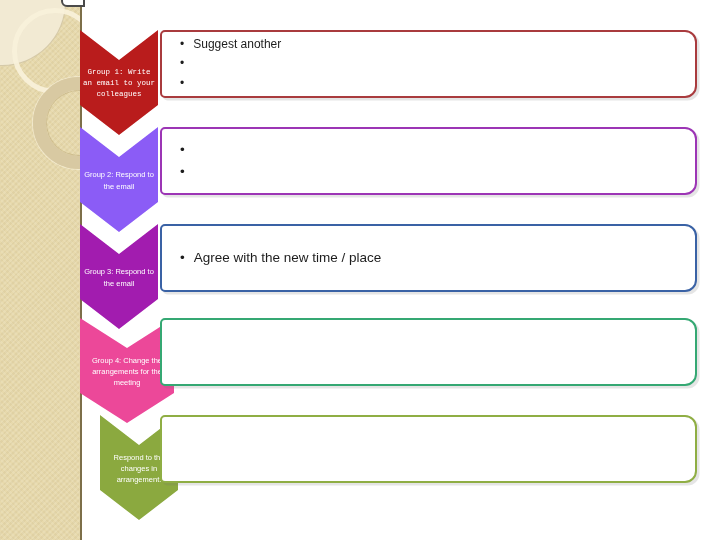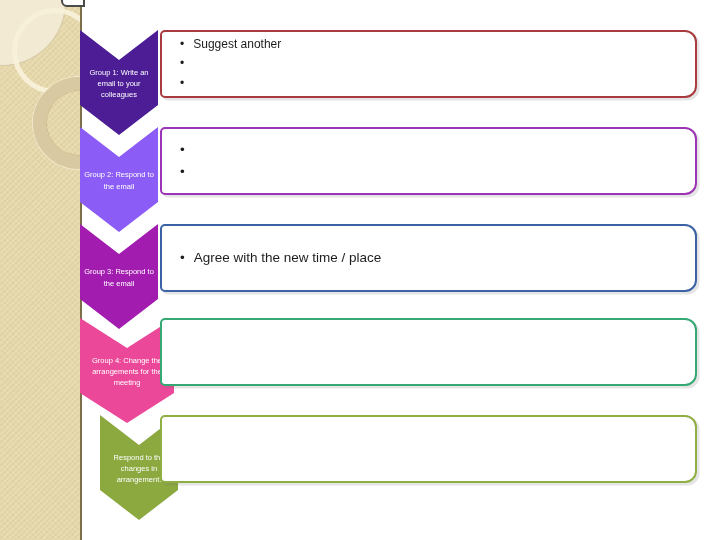--- a/index.html
+++ b/index.html
@@ -66,21 +66,21 @@
 <div id="slide">
 
   <div id="sidebar">
     <div class="quarter-disc"></div>
     <div class="cream-ring"></div>
     <div class="big-ring"></div>
   </div>
   <div class="corner-ornament"></div>
 
   <div class="row sm" style="top:30px;height:105px;">
-    <div class="chevron" style="background: #4c1d95;">
+    <div class="chevron" style="background: #b91c1c; font-family: Liberation Mono, monospace;">
       <div class="chevron-label">Group 1: Write an email to your colleagues</div>
     </div>
     <div class="box" style="border-color: rgb(169, 59, 62);">
       <ul class="bullets">
         <li>
             <span class="dot">•</span>
             <span>Suggest another</span>
           </li>
         <li>
             <span class="dot">•</span>

